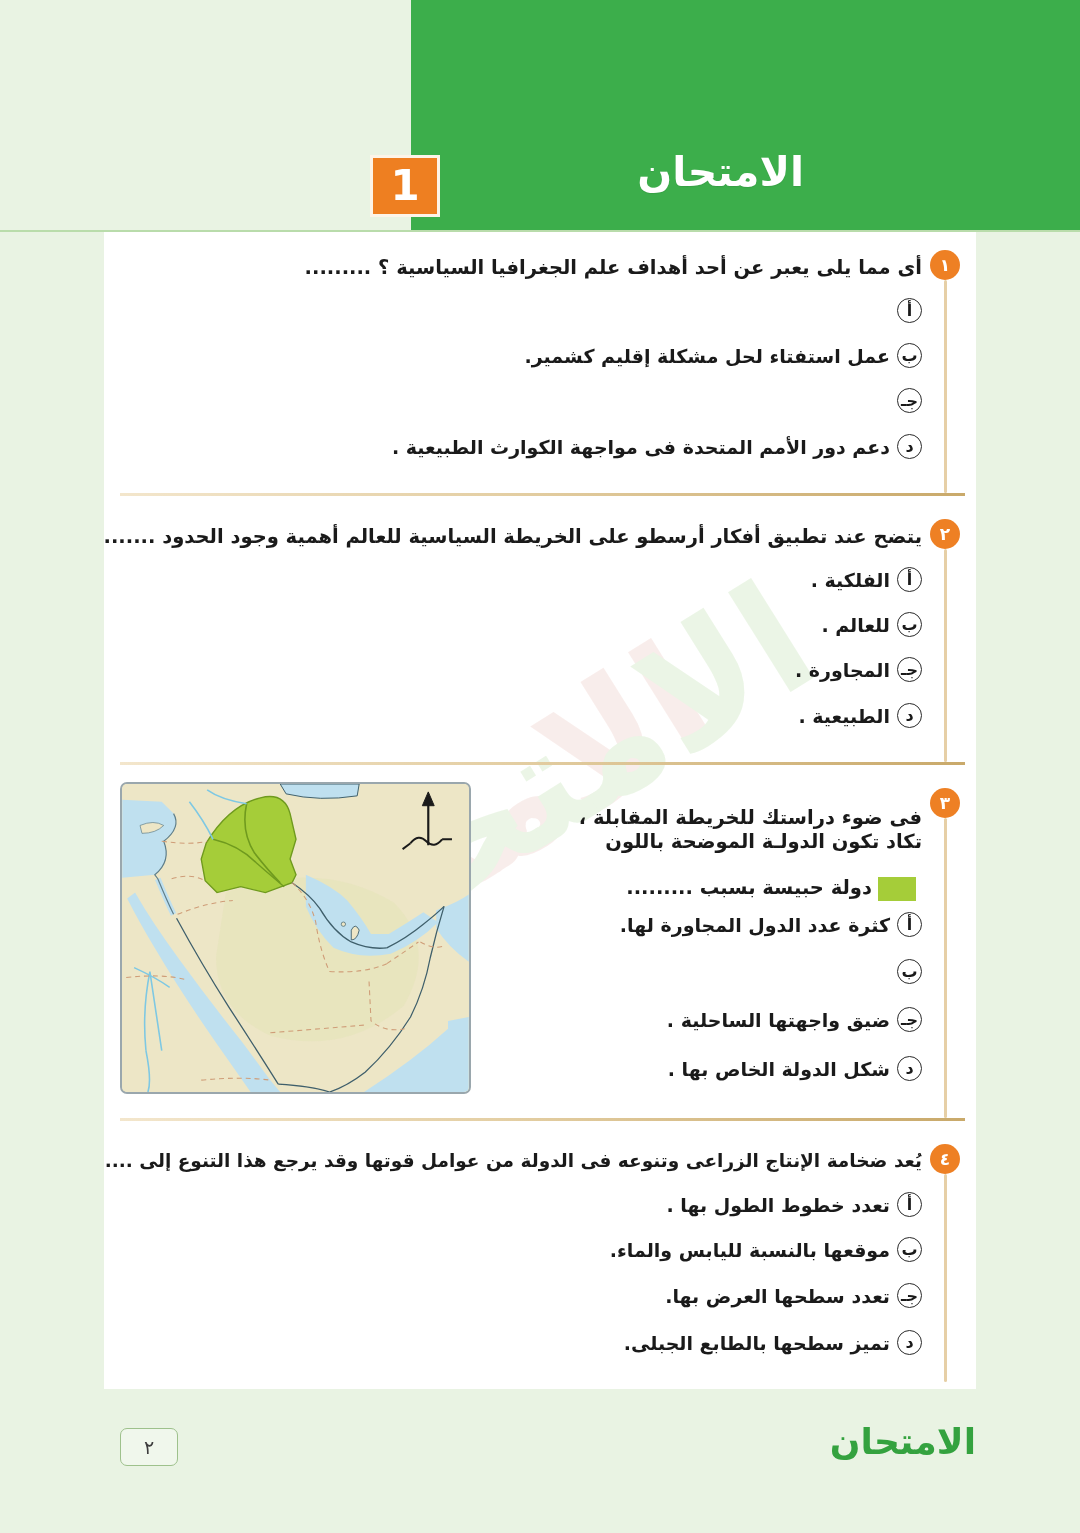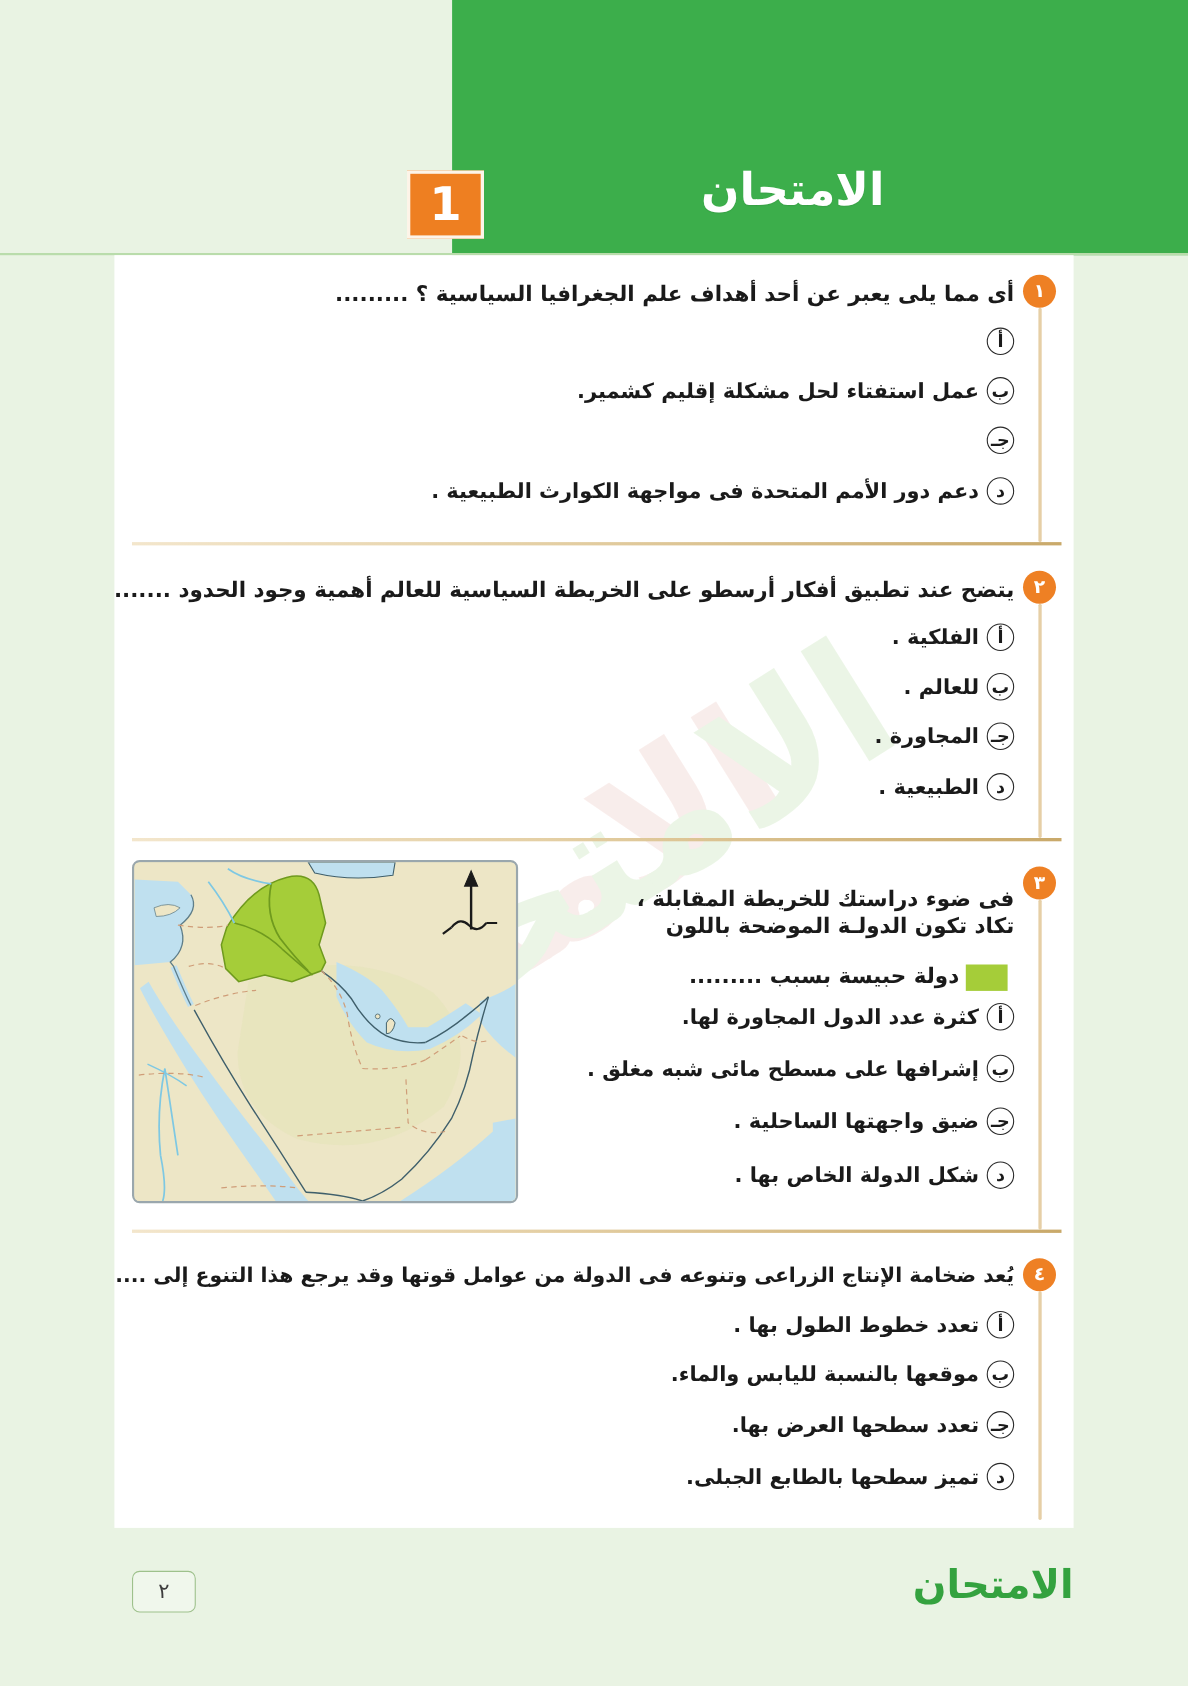--- a/index.html
+++ b/index.html
@@ -316,21 +316,20 @@
       <div class="q-text" style="top:86px;">
         <span class="color-chip"></span><span>دولة حبيسة بسبب .........</span>
       </div>
 
       <div class="opt" style="top:124px;">
         <span class="letter">أ</span>
         <span class="otext">كثرة عدد الدول المجاورة لها.</span>
       </div>
       <div class="opt" style="top:171px;">
         <span class="letter">ب</span>
-        <span class="otext">إشرافها على مسطح مائى شبه مغلق .</span>
       </div>
       <div class="opt" style="top:219px;">
         <span class="letter">جـ</span>
         <span class="otext">ضيق واجهتها الساحلية .</span>
       </div>
       <div class="opt" style="top:268px;">
         <span class="letter">د</span>
         <span class="otext">شكل الدولة الخاص بها .</span>
       </div>
     </div>

